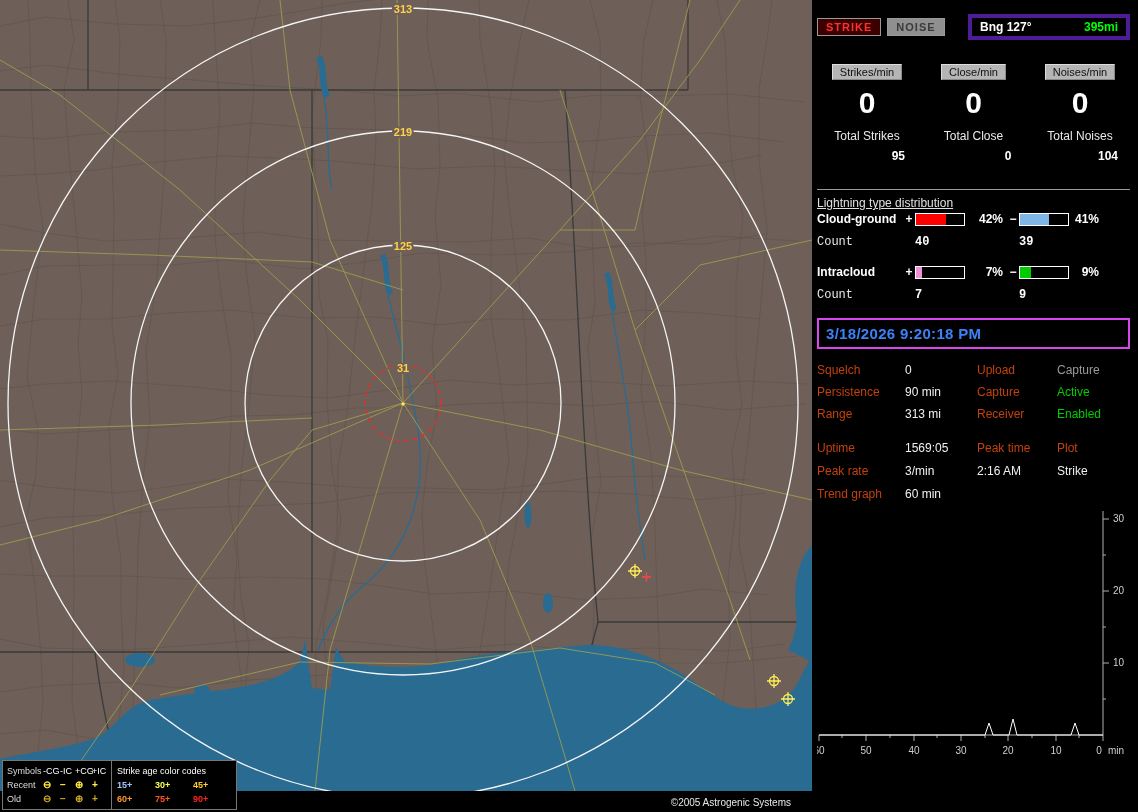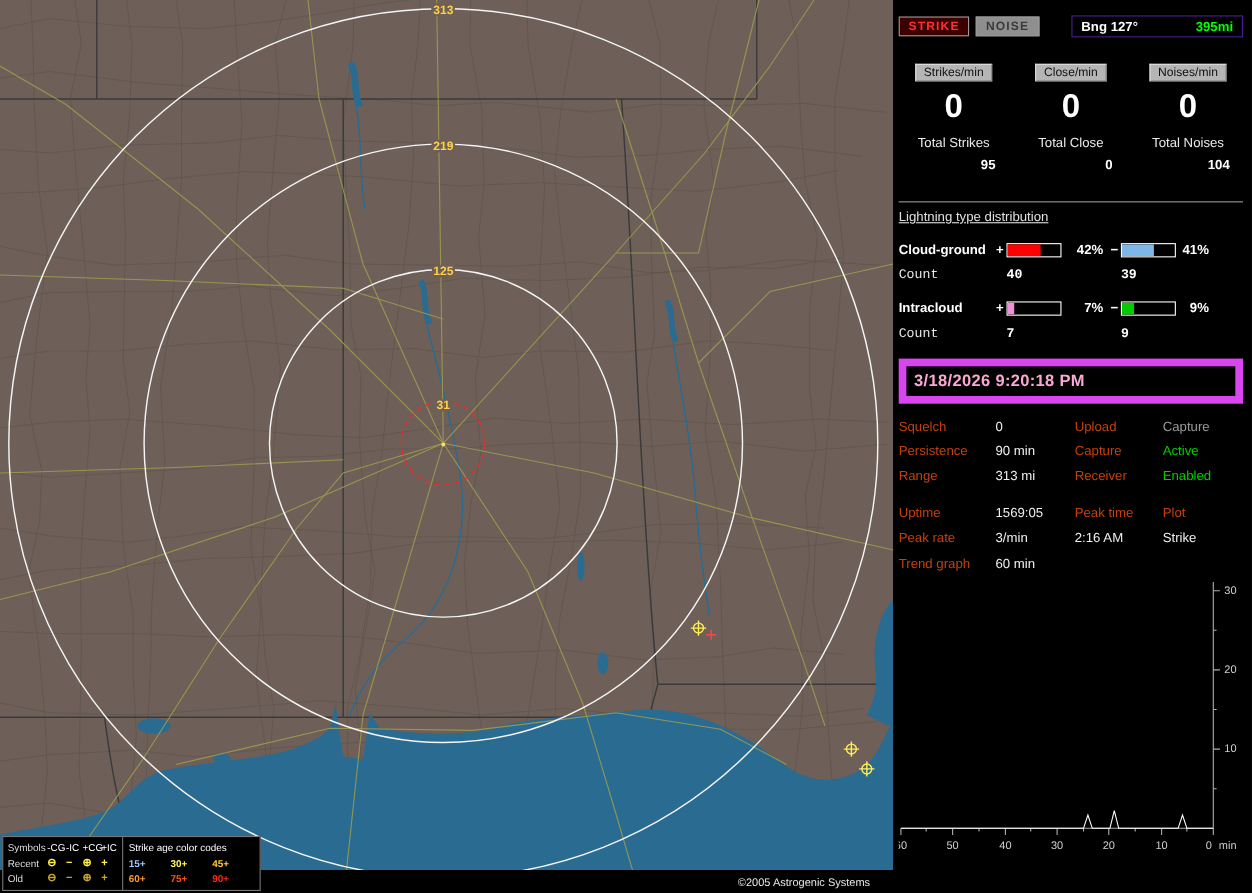--- a/index.html
+++ b/index.html
@@ -25,48 +25,48 @@
   .lg-age-title { height:14px; color:#fff; display:flex; align-items:center; }
   .lg-age-row { display:grid; grid-template-columns:38px 38px 38px; align-items:center; height:14px; font-weight:bold; }
 
   
   .sidebar { width:326px; box-sizing:border-box; padding:0 8px 0 5px; color:#e4e4e4; font-size:12px; }
   .top-row { margin-top:14px; display:flex; align-items:center; }
   .btn { font-family:"Liberation Sans", sans-serif; font-size:11px; font-weight:bold;
          padding:2px 8px; border:1px solid #999; cursor:pointer; }
   .btn.strike { background:#3d0000; color:#ff3030; letter-spacing:1px; margin-right:6px; }
   .btn.noise  { background:#8f8f8f; color:#3a3a3a; letter-spacing:1px; }
-  .bearing { margin-left:auto; border:1px solid #4c1d95; background:#000; display:flex; align-items:center;
+  .bearing { margin-left:auto; border:4px solid #4c1d95; background:#000; display:flex; align-items:center;
              justify-content:space-between; width:138px; padding:2px 8px; font-weight:bold; font-size:12px; }
   .bearing .bng { color:#fff; }
   .bearing .dist { color:#00ff00; }
 
   .counters { margin-top:24px; display:flex; justify-content:space-between; }
   .counter-col { width:100px; display:flex; flex-direction:column; align-items:center; }
   .counter-btn { background:#b5b5b5; color:#111; font-size:11px; border:1px outset #ddd;
                  padding:1px 7px; font-family:"Liberation Sans", sans-serif; cursor:pointer; white-space:nowrap; }
   .rate-zero { margin-top:6px; font-size:30px; font-weight:bold; color:#fff; line-height:1.1; }
   .total-label { margin-top:10px; font-size:12px; color:#eaeaea; white-space:nowrap; }
   .total-value { margin-top:6px; font-size:12px; font-weight:bold; color:#fff; width:100%;
                  text-align:right; padding-right:12px; box-sizing:border-box; }
 
   .dist-section { margin-top:26px; border-top:1px solid #9a9a9a; padding-top:6px; }
   .dist-title { color:#e0e0e0; text-decoration:underline; font-size:12px; }
   .dist-row { display:grid; grid-template-columns:86px 12px 50px 42px 12px 50px 34px;
-              align-items:center; margin-top:16px; }
+              align-items:center; margin-top:2px; }
   .dist-label { font-weight:bold; color:#fff; }
   .sign { color:#fff; font-weight:bold; text-align:center; }
   .bar { height:11px; border:1px solid #fff; background:#000; display:block; overflow:hidden; }
   .fill { display:block; height:100%; }
   .pct { font-weight:bold; color:#fff; text-align:right; padding-right:4px; }
   .count-row { display:grid; grid-template-columns:98px 104px auto; margin-top:9px; }
   .count-row span { font-weight:bold; color:#fff;font-family:Liberation Mono, monospace; }
   .count-cap { font-weight:normal !important; color:#e8e8e8 !important; }
 
-  .clock-box { margin-top:16px; border:7px solid #d946ef; padding:5px 7px; color:#f9a8d4;
+  .clock-box { margin-top:16px; border:2px solid #d946ef; padding:5px 7px; color:#3b82f6;
                font-weight:bold; font-size:15px; letter-spacing:0.3px; }
 
   .settings-grid { margin-top:14px; display:grid; grid-template-columns:88px 72px 80px auto;
                    row-gap:8px; font-size:12px; color:#e6e6e6; }
   .status-grid { margin-top:20px; display:grid; grid-template-columns:88px 72px 80px auto;
                  row-gap:9px; font-size:12px; }
   .lbl { color:#c2410c; }
   .val { color:#f0f0f0; }
 
   .trend-wrap { margin-top:4px; }

